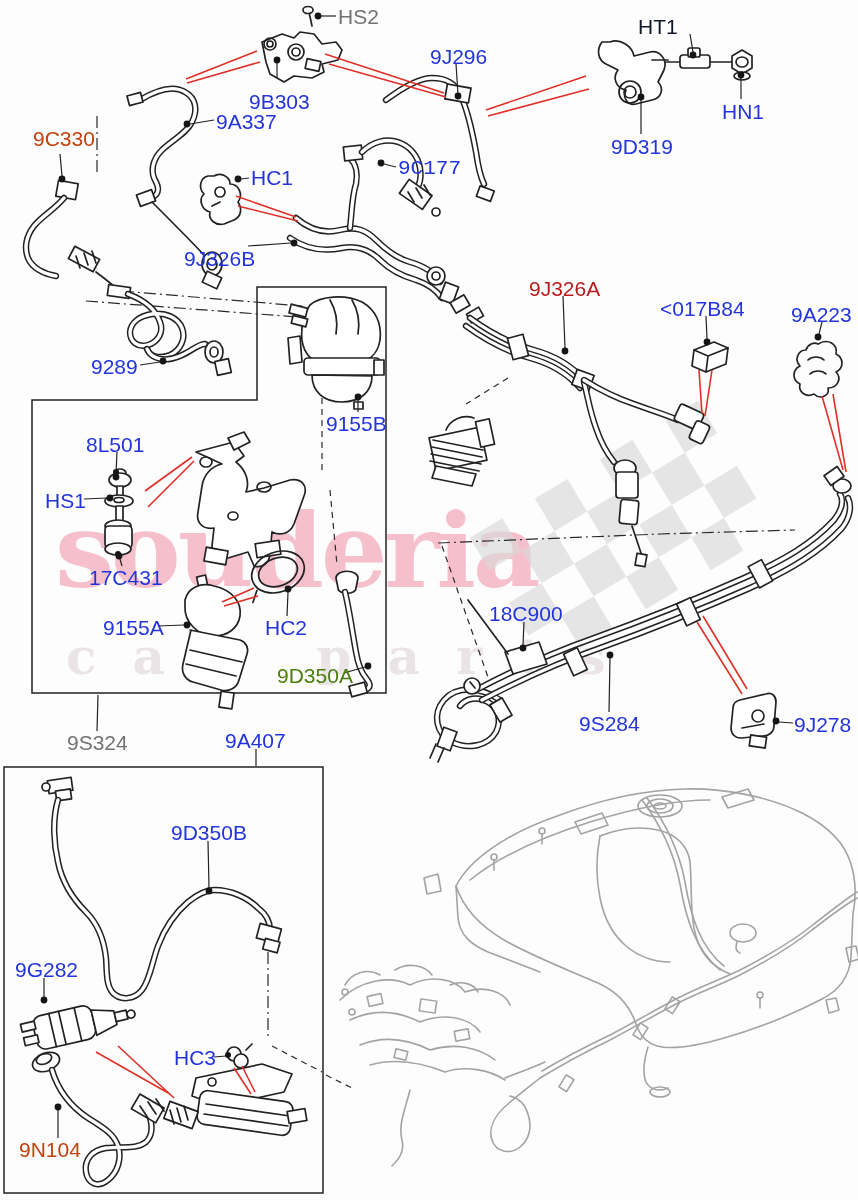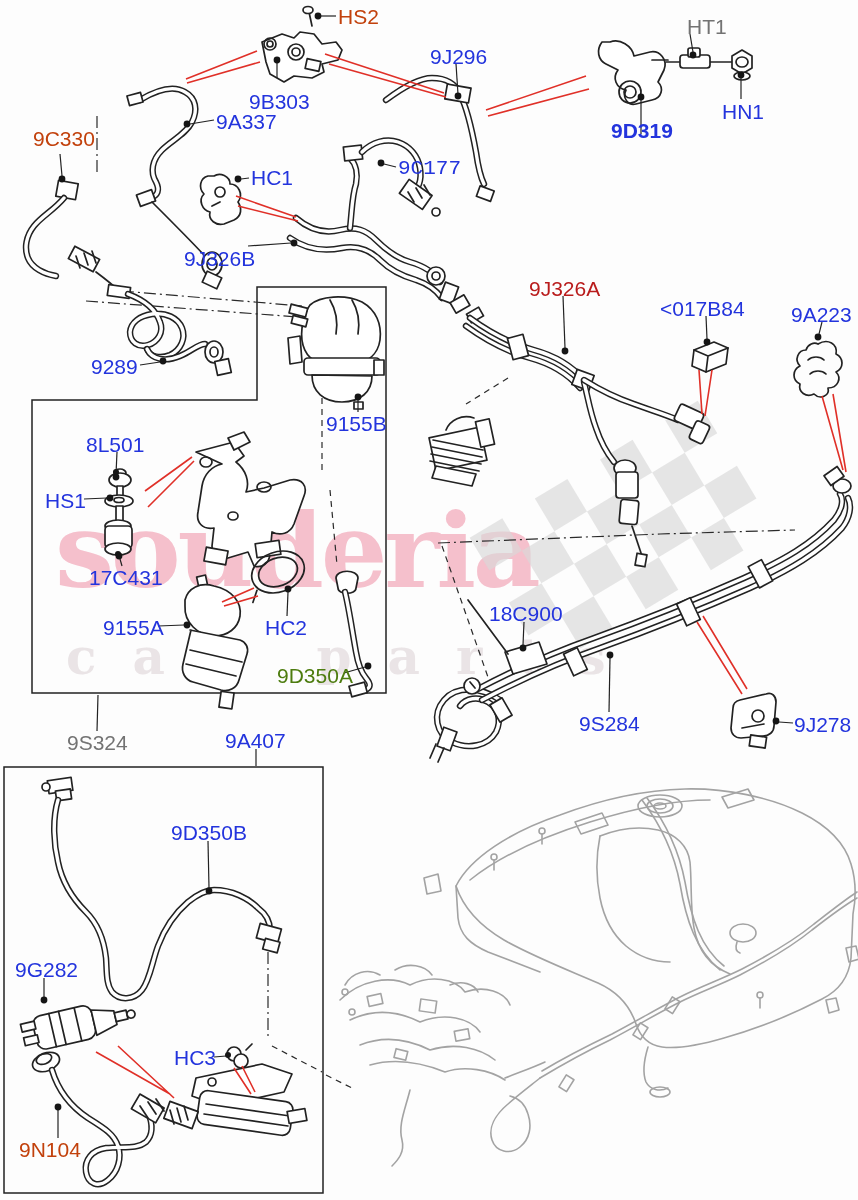--- a/index.html
+++ b/index.html
@@ -469,31 +469,31 @@
       <path class="thin" d="M609,712 L610,658"></path>
         <circle class="dot" cx="610" cy="655" r="3.4"></circle>
       <path class="thin" d="M793,723 L779,722"></path>
         <circle class="dot" cx="776" cy="721" r="3.4"></circle>
       <circle class="dot" cx="116" cy="472" r="3"></circle>
       <circle class="dot" cx="118" cy="554" r="3"></circle>
     </g>
   </svg>
 
   <div id="labels">
-      <div class="part-label" style="left: 338px; top: 6px; color: #c2410c;">HS2</div>
+      <div class="part-label" style="left: 338px; top: 6px; color: #737373;">HS2</div>
       <div class="part-label" style="left: 249px; top: 79px; color: rgb(35, 52, 221); margin-top: 12px;">9B303</div>
       <div class="part-label" style="left: 430px; top: 46px; color: rgb(35, 52, 221);">9J296</div>
       <div class="part-label" style="left: 216px; top: 111px; color: rgb(35, 52, 221);">9A337</div>
       <div class="part-label" style="left: 33px; top: 128px; color: #c2410c;">9C330</div>
       <div class="part-label" style="left: 251px; top: 167px; color: rgb(35, 52, 221);">HC1</div>
       <div class="part-label" style="left: 398px; top: 158px; color: rgb(35, 52, 221); font-family: Liberation Mono, monospace;">9C177</div>
       <div class="part-label" style="left: 184px; top: 236px; color: rgb(35, 52, 221); margin-top: 12px;">9J326B</div>
-      <div class="part-label" style="left: 687px; top: 16px; color: #737373;">HT1</div>
+      <div class="part-label" style="left: 638px; top: 16px; color: #0f172a;">HT1</div>
       <div class="part-label" style="left: 722px; top: 101px; color: rgb(35, 52, 221);">HN1</div>
-      <div class="part-label" style="left: 611px; top: 120px; color: rgb(35, 52, 221); font-weight: bold;">9D319</div>
+      <div class="part-label" style="left: 611px; top: 136px; color: rgb(35, 52, 221);">9D319</div>
       <div class="part-label" style="left: 529px; top: 278px; color: #b91c1c;">9J326A</div>
       <div class="part-label" style="left: 660px; top: 298px; color: rgb(35, 52, 221);">&lt;017B84</div>
       <div class="part-label" style="left: 791px; top: 304px; color: rgb(35, 52, 221);">9A223</div>
       <div class="part-label" style="left: 91px; top: 356px; color: rgb(35, 52, 221);">9289</div>
       <div class="part-label" style="left: 326px; top: 413px; color: rgb(35, 52, 221);">9155B</div>
       <div class="part-label" style="left: 86px; top: 434px; color: rgb(35, 52, 221); text-align: center;">8L501</div>
       <div class="part-label" style="left: 45px; top: 490px; color: rgb(35, 52, 221);">HS1</div>
       <div class="part-label" style="left: 89px; top: 567px; color: rgb(35, 52, 221);">17C431</div>
       <div class="part-label" style="left: 103px; top: 617px; color: rgb(35, 52, 221);">9155A</div>
       <div class="part-label" style="left: 265px; top: 617px; color: rgb(35, 52, 221);">HC2</div>

